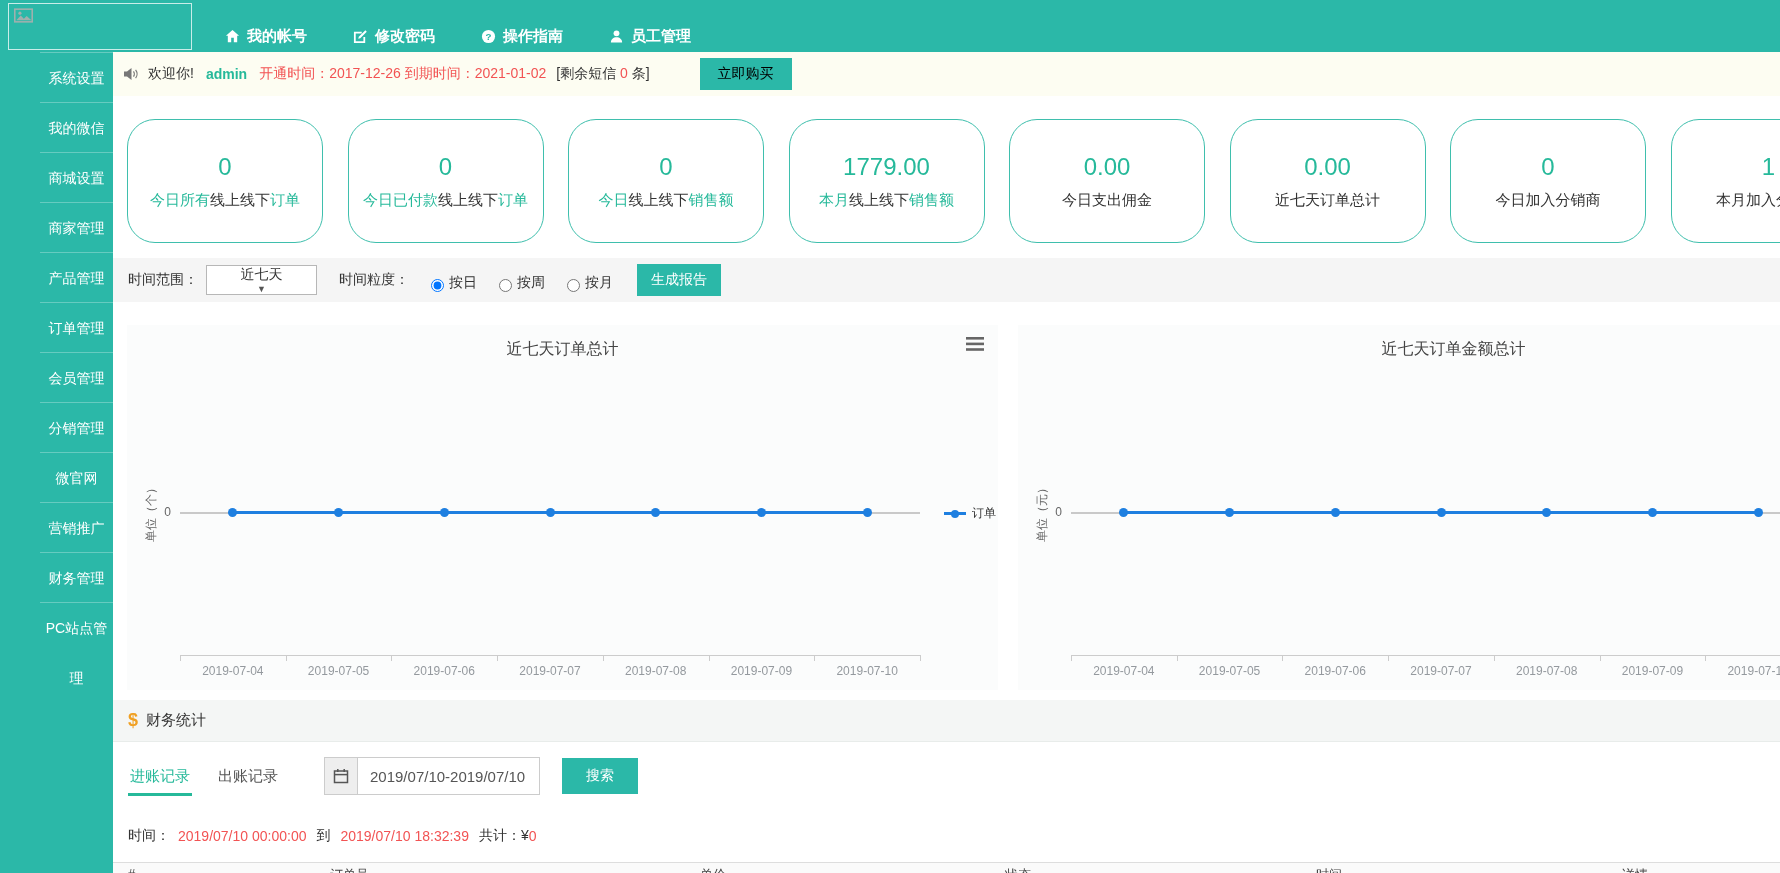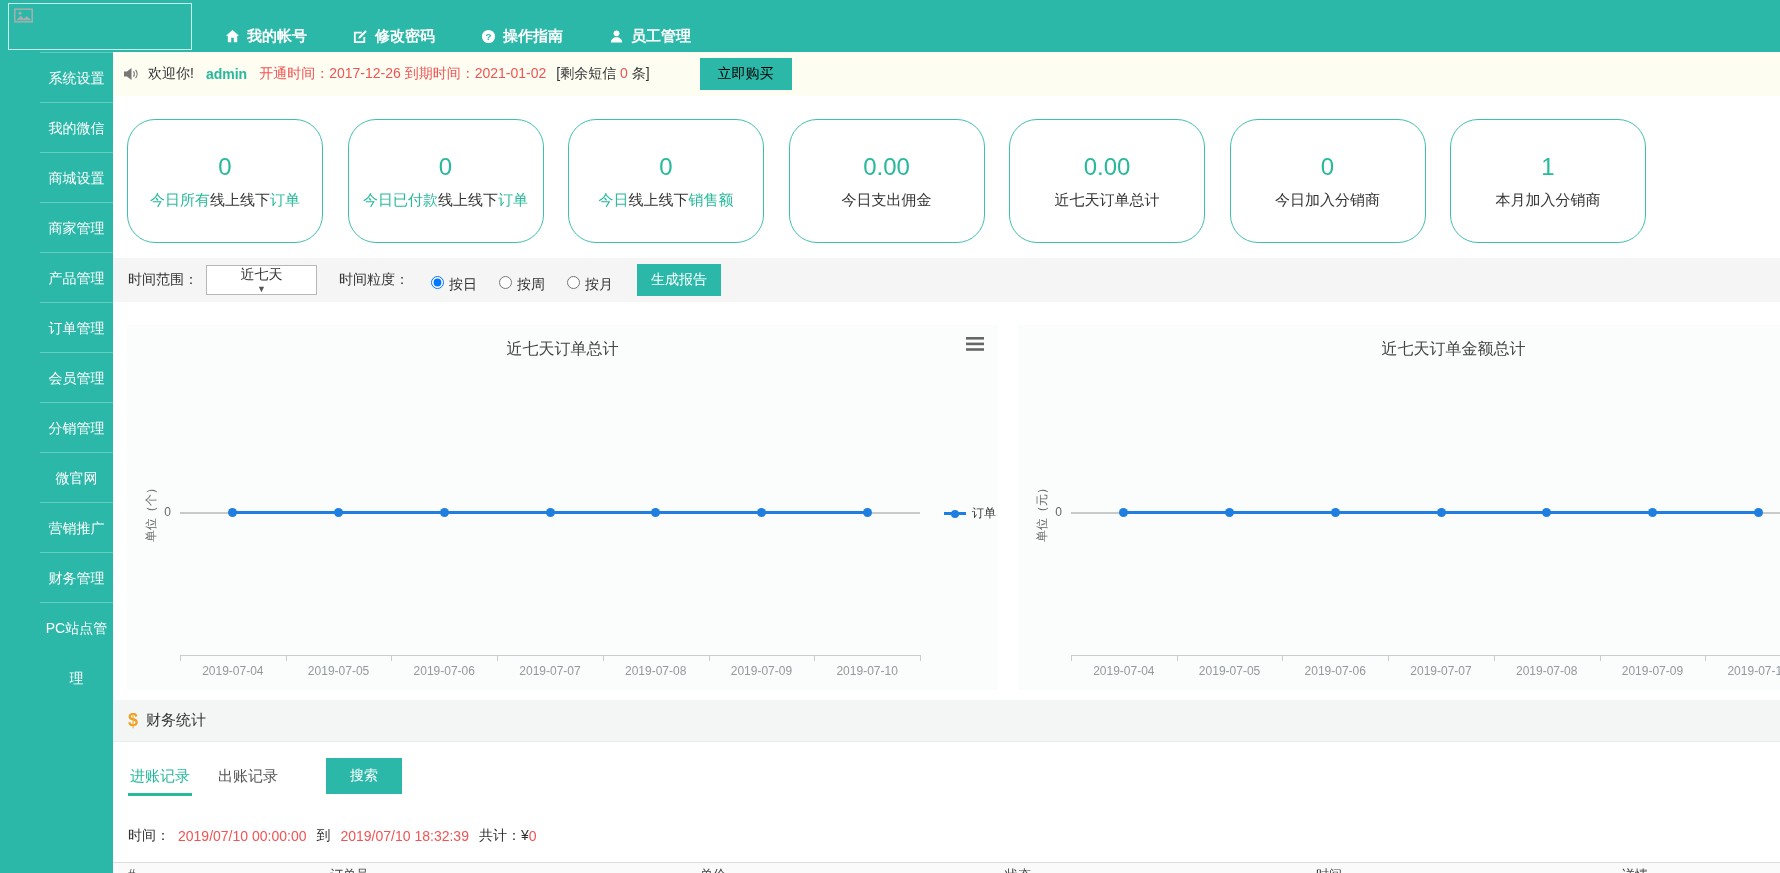--- a/index.html
+++ b/index.html
@@ -45,21 +45,21 @@
   .stat-label .p-accent { color:var(--accent-text); }
   .stat-label .p-dark { color:#333; }
 
   
   .filter-bar { height:44px; margin-top:15px; background:#f5f5f5; display:flex; align-items:center; font-size:14px; color:#333; }
   .filter-label { margin-left:15px; }
   .range-select { margin-left:8px; width:111px; height:30px; background:#fff; border:1px solid #b7b7b7;
                   display:flex; align-items:center; justify-content:space-between; padding:0 8px; cursor:pointer;flex-direction:column; }
   .caret { font-size:9px; color:#555; }
   .gran-label { margin-left:22px; }
-  .radio-opt { margin-left:22px; display:inline-flex; align-items:flex-start; cursor:pointer;margin-top:9px; }
+  .radio-opt { margin-left:22px; display:inline-flex; align-items:flex-end; cursor:pointer;margin-top:9px; }
   .radio-opt input { margin-right:5px; }
   .report-btn { margin-left:24px; background:var(--teal); color:#fff; border:none; font-size:14px;
                 padding:7px 14px; cursor:pointer; }
 
   
   .charts-row { height:365px; margin-top:23px; display:flex; padding-left:14px; }
   .chart-panel { position:relative; flex:0 0 871px; height:365px; margin-right:20px; background:#fbfcfc; }
   .chart-title { position:absolute; top:14px; left:0; width:100%; text-align:center; font-size:16px; color:#444; }
   .chart-menu { position:absolute; top:12px; right:14px; color:#666; cursor:pointer; }
   .y-label { position:absolute; left:24px; top:187px; transform:translate(-50%,-50%) rotate(-90deg);
@@ -189,20 +189,24 @@
           <div class="stat-value">0</div>
           <div class="stat-label"><span class="p-accent">今日所有</span><span class="p-dark">线上线下</span><span class="p-accent">订单</span></div>
         </div>
         <div class="stat-card">
           <div class="stat-value">0</div>
           <div class="stat-label"><span class="p-accent">今日已付款</span><span class="p-dark">线上线下</span><span class="p-accent">订单</span></div>
         </div>
         <div class="stat-card">
           <div class="stat-value">0</div>
           <div class="stat-label"><span class="p-accent">今日</span><span class="p-dark">线上线下</span><span class="p-accent">销售额</span></div>
+        </div>
+        <div class="stat-card">
+          <div class="stat-value">1779.00</div>
+          <div class="stat-label"><span class="p-accent">本月</span><span class="p-dark">线上线下</span><span class="p-accent">销售额</span></div>
         </div>
         <div class="stat-card">
           <div class="stat-value">0.00</div>
           <div class="stat-label"><span class="p-dark">今日支出佣金</span></div>
         </div>
         <div class="stat-card">
           <div class="stat-value">0.00</div>
           <div class="stat-label"><span class="p-dark">近七天订单总计</span></div>
         </div>
         <div class="stat-card">
@@ -308,20 +312,31 @@
         </section>
     </div>
 
     <div class="finance-header">
       <span class="dollar-icon">$</span>
       <span class="finance-title">财务统计</span>
     </div>
 
     <div class="finance-toolbar">
       <span id="tabs"><span class="tab active">进账记录</span><span class="tab">出账记录</span></span>
+      <span class="date-group">
+        <span class="cal-addon">
+          <svg width="16" height="16" viewBox="0 0 16 16">
+              <rect x="1.5" y="3" width="13" height="11.5" fill="none" stroke="#555" stroke-width="1.5"></rect>
+              <line x1="1.5" y1="6.6" x2="14.5" y2="6.6" stroke="#555" stroke-width="1.5"></line>
+              <line x1="4.8" y1="1" x2="4.8" y2="4" stroke="#555" stroke-width="1.5"></line>
+              <line x1="11.2" y1="1" x2="11.2" y2="4" stroke="#555" stroke-width="1.5"></line>
+            </svg>
+        </span>
+        <input class="date-input" type="text" value="2019/07/10-2019/07/10" style="">
+      </span>
       <button class="search-btn">搜索</button>
     </div>
 
     <div class="finance-time">
       <span>时间：</span>
       <span class="t-red t-gap">2019/07/10 00:00:00</span>
       <span class="t-gap2">到</span>
       <span class="t-red t-gap2">2019/07/10 18:32:39</span>
       <span class="t-gap2">共计：¥</span>
       <span class="t-red">0</span>

